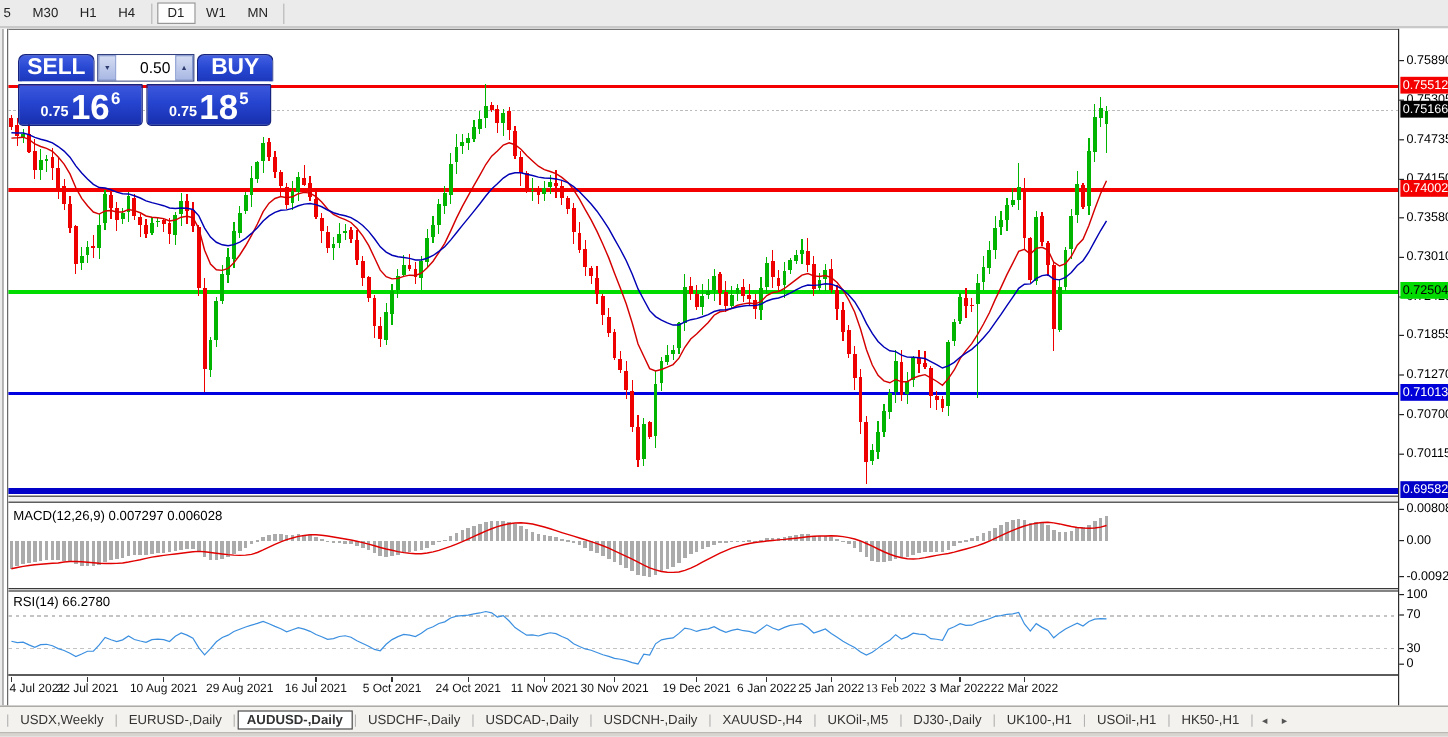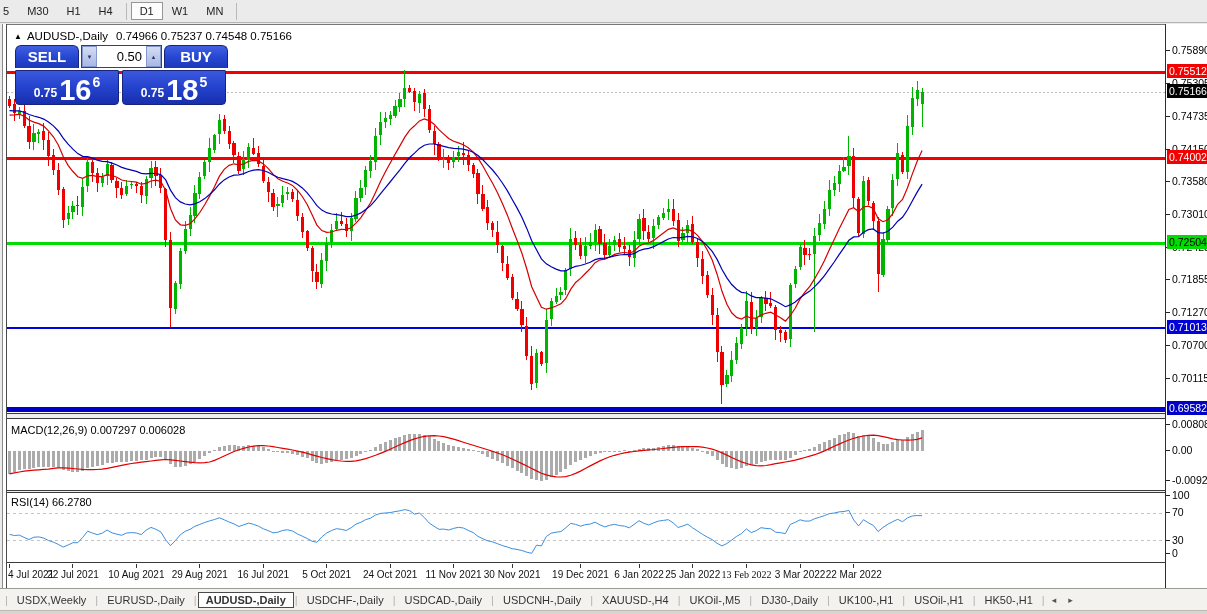--- a/index.html
+++ b/index.html
@@ -21,21 +21,21 @@
   
   .chart-area{position:absolute;left:7px;top:24px;width:1158px;height:564px;background:#fff;border-top:1px solid #777}
   #chartsvg{position:absolute;left:0;top:0;width:1158px;height:564px}
   .chart-title{position:absolute;left:7px;top:5px;font-size:11.5px;color:#000;white-space:nowrap}
   .chart-title .tri{font-size:8px;margin-right:5px;position:relative;top:-1px}
   .chart-title .ohlc{margin-left:8px}
 
   
   .tpanel{position:absolute;left:8px;top:20px;width:213px}
   .tp-row{display:flex;height:23px}
-  .tp-btn{width:64px;height:23px;color:#fff;font-size:15px;font-weight:bold;text-align:center;line-height:22px;
+  .tp-btn{width:64px;height:23px;color:#fff;font-size:19px;font-weight:bold;text-align:center;line-height:22px;
     background:linear-gradient(180deg,#4360e2 0%,#2747d2 50%,#1c38bb 100%);
     border:1px solid #16247e;border-bottom:none;border-radius:6px 6px 0 0;cursor:pointer}
   .tp-vol{flex:1;display:flex;margin:0 2px;border:1px solid #30407e;background:#fff;height:23px}
   .tp-spin{width:15px;background:linear-gradient(180deg,#d4dcf2,#a9b8e4);border:1px solid #8296cf;
     display:flex;align-items:center;justify-content:center;cursor:pointer}
   .tp-spin .arr{font-size:6px;color:#2d3a6e}
   .tp-volval{flex:1;background:#fff;font-size:13px;color:#000;text-align:right;padding:3px 4px 0 0}
   .tp-row2{display:flex;margin-top:2px}
   .tp-price{width:104px;height:35px;display:flex;align-items:flex-end;justify-content:center;color:#fff;
     background:linear-gradient(180deg,#3c58dd 0%,#2544cf 45%,#182fae 100%);
@@ -682,23 +682,20 @@
           <line x1="505.14" y1="539" x2="505.14" y2="543" stroke="#333" stroke-width="1"></line>
           <line x1="573.46" y1="539" x2="573.46" y2="543" stroke="#333" stroke-width="1"></line>
           <line x1="632.02" y1="539" x2="632.02" y2="543" stroke="#333" stroke-width="1"></line>
           <line x1="685.6999999999999" y1="539" x2="685.6999999999999" y2="543" stroke="#333" stroke-width="1"></line>
           <line x1="739.38" y1="539" x2="739.38" y2="543" stroke="#333" stroke-width="1"></line>
           <line x1="793.06" y1="539" x2="793.06" y2="543" stroke="#333" stroke-width="1"></line>
           <line x1="846.74" y1="539" x2="846.74" y2="543" stroke="#333" stroke-width="1"></line>
         </g>
       </svg>
 
-    <div class="chart-title">
-      <span class="tri">▲</span><span>AUDUSD-,Daily</span><span class="ohlc">0.74966 0.75237 0.74548 0.75166</span>
-    </div>
 
     <div class="tpanel">
       <div class="tp-row">
         <div class="tp-btn">SELL</div>
         <div class="tp-vol">
           <div class="tp-spin">
               <span class="arr">▼</span>
             </div>
           <div class="tp-volval">0.50</div>
           <div class="tp-spin">

